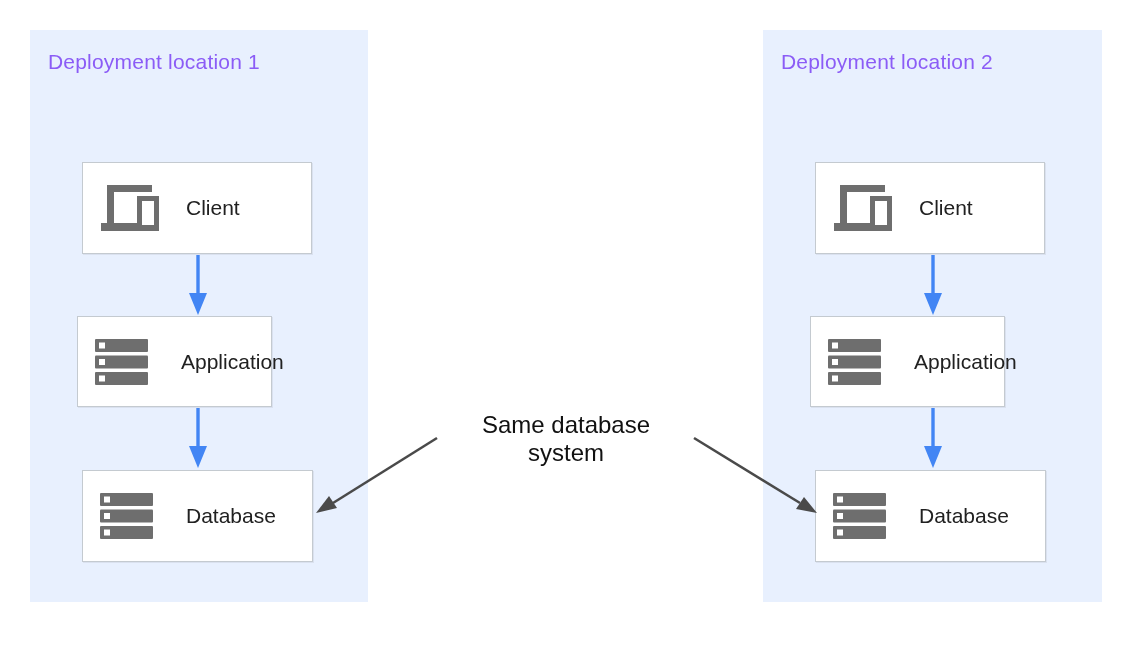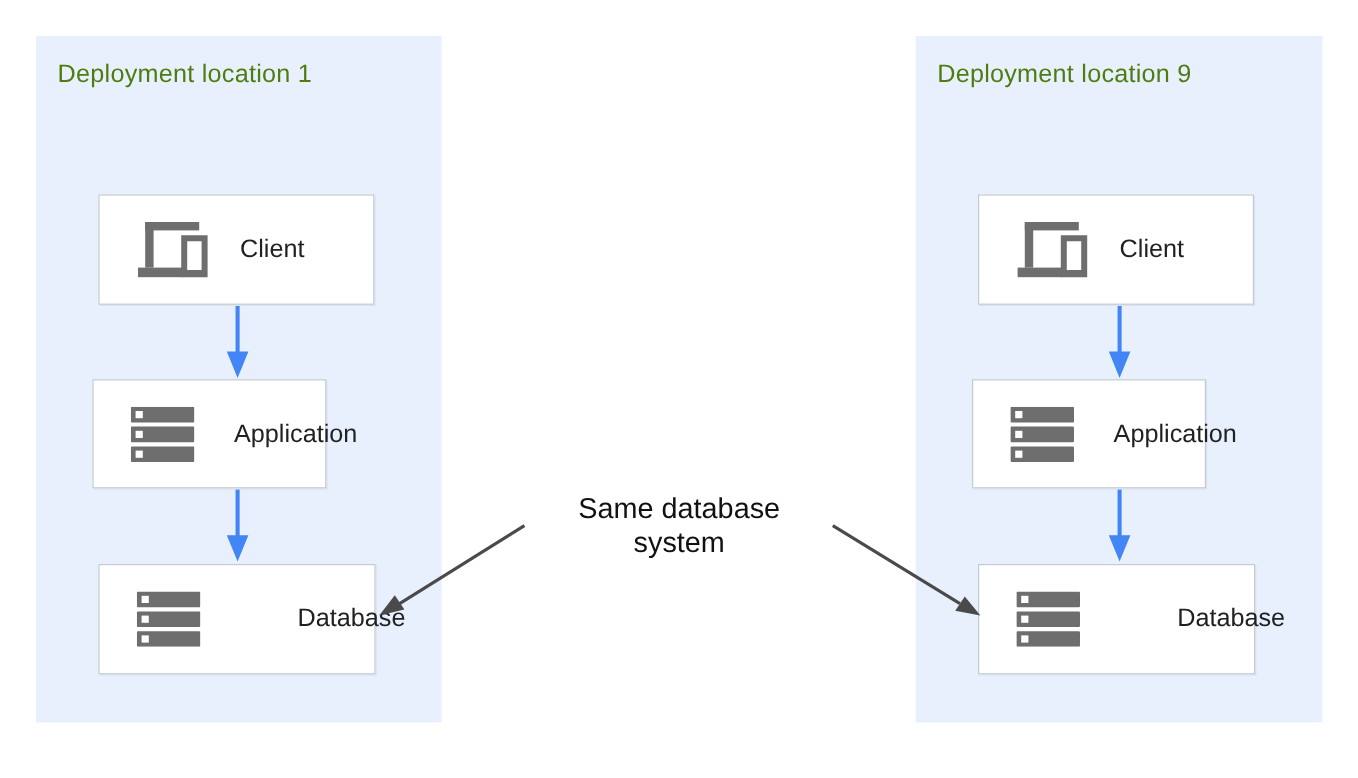--- a/index.html
+++ b/index.html
@@ -15,50 +15,50 @@
     top:30px;
     width:338px;height:572px;
     background:#e8f0fe;
   }
   .panel-left{left:30px;}
   .panel-right{left:763px;width:339px;}
   .panel-title{
     position:absolute;
     left:18px;top:20px;
     font-size:21px;
-    color:#4d7c0f;
+    color:#8b5cf6;
     letter-spacing:0.2px;
     white-space:nowrap;
   }
   .node{
     position:absolute;
     background:#ffffff;
     border:1px solid #c4cad0;
     box-shadow:1px 1px 0 rgba(0,0,0,0.06);
     display:flex;
     align-items:center;
     box-sizing:border-box;
-    padding-left:31px;
+    padding-left:17px;
   }
   .node .icon{
     width:62px;
     display:flex;
     align-items:center;
     justify-content:flex-start;
     flex:0 0 62px;
   }
   .node .label{
     margin-left:24px;
     font-size:21px;
     color:#212121;
     white-space:nowrap;
   }
   .node-client{left:52px;top:132px;width:230px;height:92px;}
   .node-application{left:47px;top:286px;width:195px;height:91px;}
-  .node-database{left:52px;top:440px;width:231px;height:92px;gap:48px;}
+  .node-database{left:52px;top:440px;width:231px;height:92px;}
   #arrow-layer{
     position:absolute;left:0;top:0;width:1132px;height:648px;
     pointer-events:none;
   }
   .flow-line{stroke:#4285f4;stroke-width:3.4;fill:none;}
   .flow-head{fill:#4285f4;stroke:none;}
   .ann-line{stroke:#4a4a4a;stroke-width:2.6;fill:none;}
   .ann-head{fill:#4a4a4a;stroke:none;}
   #annotation{
     position:absolute;
@@ -122,21 +122,21 @@
             <rect x="4" y="20" width="6" height="6"></rect>
             <rect x="4" y="36.5" width="6" height="6"></rect>
           </g>
         </svg>
       </span>
       <span class="label">Database</span>
     </div>
   </div>
 
   <div class="panel panel-right">
-    <div class="panel-title">Deployment location 9</div>
+    <div class="panel-title">Deployment location 2</div>
 
     <div class="node node-client">
       <span class="icon">
         <svg width="60" height="48" viewBox="0 0 60 48">
           <g fill="#6e6e6e">
             <rect x="7" y="1" width="45" height="7"></rect>
             <rect x="7" y="1" width="7" height="38"></rect>
             <rect x="1" y="39" width="37" height="8"></rect>
             <path fill-rule="evenodd" d="M37 12 h22 v35 h-22 z M42 17 h12 v24 h-12 z"></path>
           </g>

